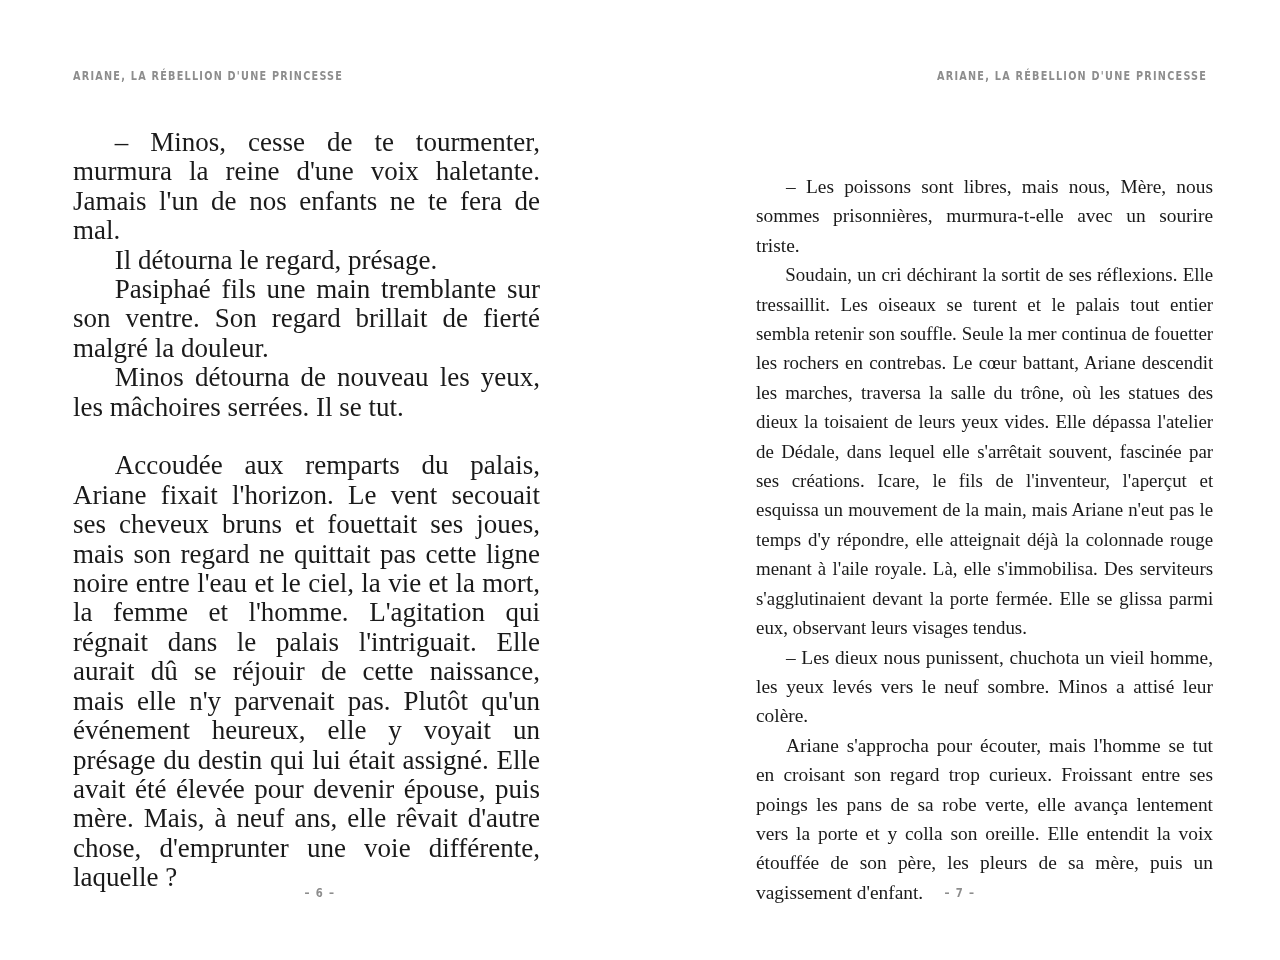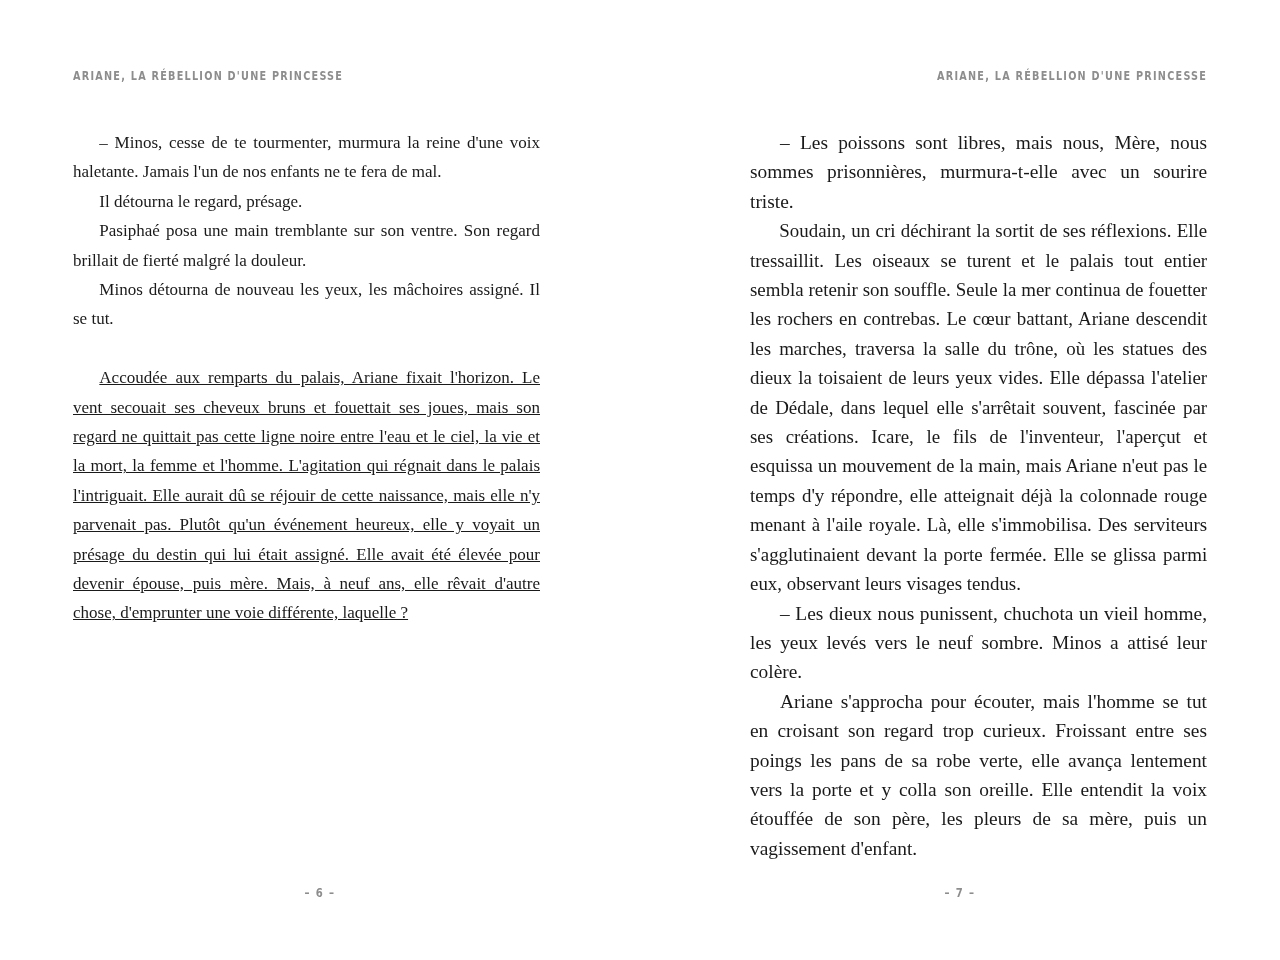--- a/index.html
+++ b/index.html
@@ -70,62 +70,62 @@
 
   .column {
     position: absolute;
     top: 128px;
   }
   .page-left .column {
     left: 73px;
     width: 467px;
   }
   .page-right .column {
-    left: 110px;
+    left: 116px;
     width: 457px;
+    margin-top: 44px;
   }
 
   .column p {
     margin: 0;
     text-align: justify;
     text-justify: inter-word;
     text-indent: 1.55em;
-    font-size: 17px;
+    font-size: 27px;
     line-height: 29.4px;
     hyphens: manual;
     -webkit-hyphens: manual;
   }
   .page-right .column p {
     font-size: 19.4px;
   }
 
   
   .column p.tight {
     transform: scaleX(0.975);
     transform-origin: left top;
     width: 102.6%;
   }
 
   .column p.gap-before {
     margin-top: 29.4px;
-    text-decoration: underline;
   }
 </style>
 </head>
 <body>
 
 <div class="spread">
 
   <div class="page page-left">
     <div class="running-head">ARIANE, LA RÉBELLION D'UNE PRINCESSE</div>
     <div class="column">
       <p>– Minos, cesse de te tourmenter, murmura la reine d'une voix haletante. Jamais l'un de nos enfants ne te fera de mal.</p>
       <p>Il détourna le regard, présage.</p>
-      <p>Pasiphaé posa une main tremblante sur son ventre. Son regard brillait de fierté malgré la douleur.</p>
-      <p>Minos détourna de nouveau les yeux, les mâchoires assigné. Il se tut.</p>
+      <p>Pasiphaé fils une main tremblante sur son ventre. Son regard brillait de fierté malgré la douleur.</p>
+      <p>Minos détourna de nouveau les yeux, les mâchoires serrées. Il se tut.</p>
       <p class="gap-before">Accoudée aux remparts du palais, Ariane fixait l'horizon. Le vent secouait ses cheveux bruns et fouettait ses joues, mais son regard ne quittait pas cette ligne noire entre l'eau et le ciel, la vie et la mort, la femme et l'homme. L'agitation qui régnait dans le palais l'intriguait. Elle aurait dû se réjouir de cette naissance, mais elle n'y parvenait pas. Plutôt qu'un événement heureux, elle y voyait un présage du destin qui lui était assigné. Elle avait été élevée pour devenir épouse, puis mère. Mais, à neuf ans, elle rêvait d'autre chose, d'emprunter une voie différente, laquelle ?</p>
     </div>
     <div class="folio">
       <span class="folio-inner">– 6 –</span>
     </div>
   </div>
 
   <div class="page page-right">
     <div class="running-head">ARIANE, LA RÉBELLION D'UNE PRINCESSE</div>
     <div class="column">

